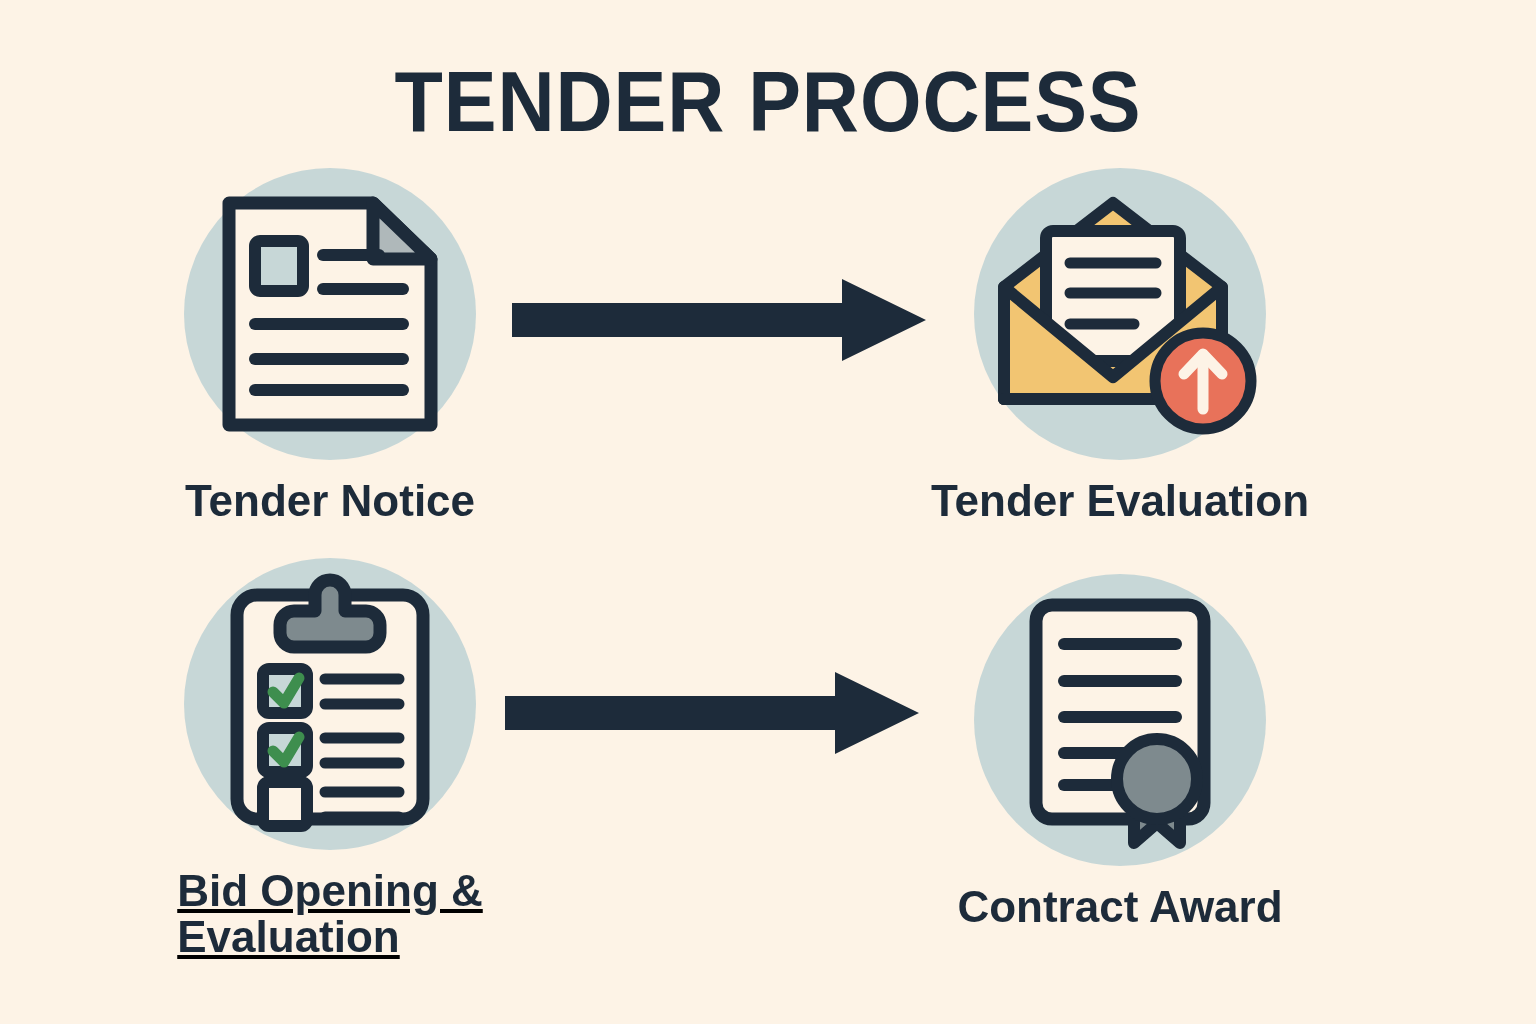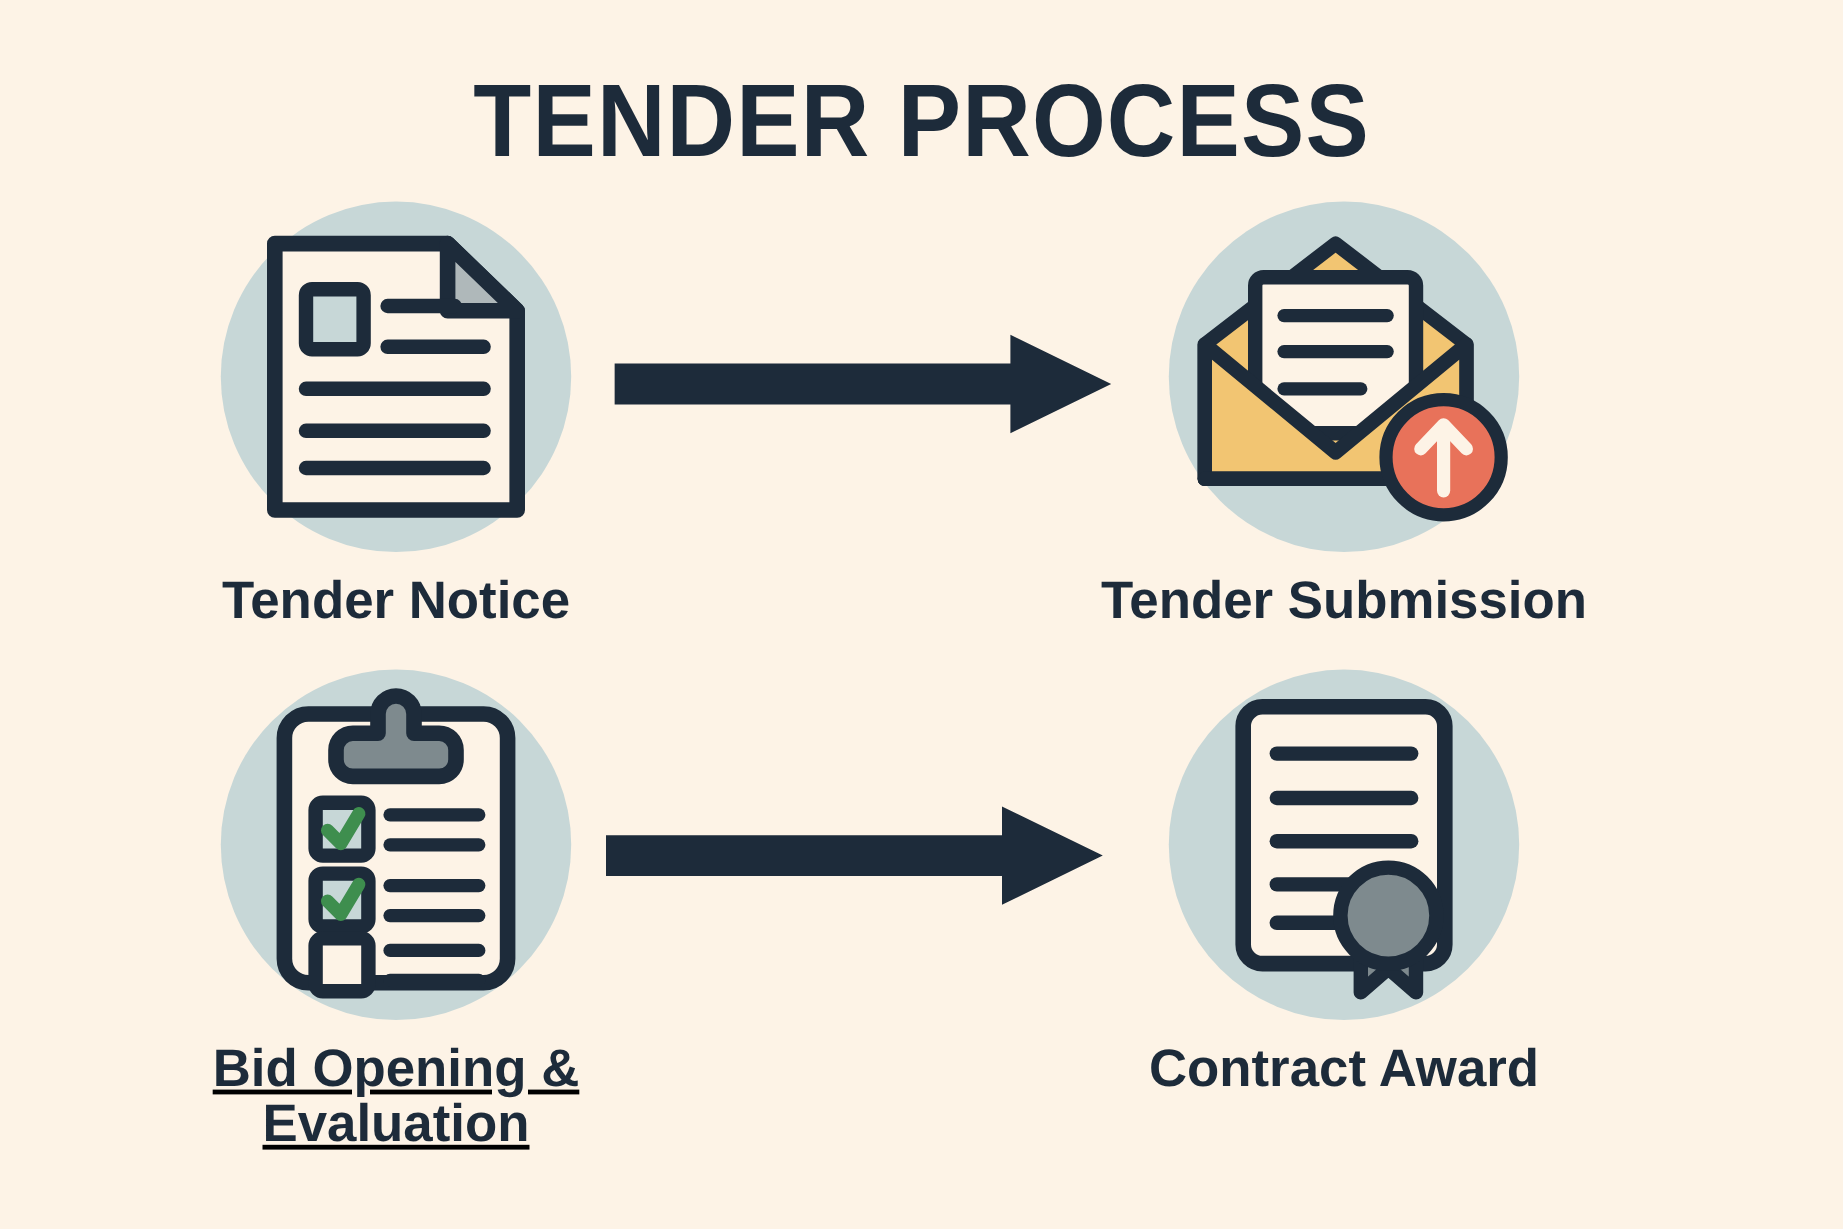--- a/index.html
+++ b/index.html
@@ -45,38 +45,38 @@
     position: absolute;
     width: 420px;
     display: flex;
     flex-direction: column;
     align-items: center;
   }
 
   .step-tl { left: 120px;  top: 168px; }
   .step-tr { left: 910px;  top: 168px; }
   .step-bl { left: 120px;  top: 558px; text-decoration: underline; }
-  .step-br { left: 910px;  top: 558px; }
+  .step-br { left: 910px;  top: 574px; }
 
   .badge-circle {
     width: 292px;
     height: 292px;
     border-radius: 50%;
     background: #C7D7D7;
     position: relative;
     display: flex;
     align-items: center;
     justify-content: center;
   }
 
   .badge-circle svg { display: block; overflow: visible; }
 
   .step-label {
     margin-top: 18px;
-    text-align: center;
+    text-align: left;
     font-family: "Liberation Sans", sans-serif;
     font-weight: bold;
     font-size: 44px;
     line-height: 1.05;
     color: #1D2B3A;
     white-space: pre-line;
   }
 
   
   .arrow {
@@ -140,21 +140,21 @@
 
         <path d="M16 212 H234" stroke="#1D2B3A" stroke-width="12" stroke-linecap="round"></path>
 
         <circle cx="215" cy="194" r="48" fill="#E8725A" stroke="#1D2B3A" stroke-width="11"></circle>
         <g stroke="#FDF3E6" stroke-width="11" stroke-linecap="round" stroke-linejoin="round" fill="none">
           <line x1="215" y1="222" x2="215" y2="168"></line>
           <polyline points="196,187 215,167 234,187"></polyline>
         </g>
       </svg>
     </div>
-    <div class="step-label">Tender Submission</div>
+    <div class="step-label">Tender Evaluation</div>
   </div>
 
   <div class="step step-bl">
     <div class="badge-circle">
       <svg width="230" height="262" viewBox="0 0 230 262">
 
         <rect x="22" y="22" width="186" height="224" rx="20" fill="#FDF3E6" stroke="#1D2B3A" stroke-width="13"></rect>
 
         <path d="M79 38 H100 V22 a15 15 0 0 1 30 0 V38 H151 a14 14 0 0 1 14 14 v8 a14 14 0 0 1 -14 14 H79 a14 14 0 0 1 -14 -14 v-8 a14 14 0 0 1 14 -14 Z" fill="#7E8A8E" stroke="#1D2B3A" stroke-width="13" stroke-linejoin="round"></path>
 

